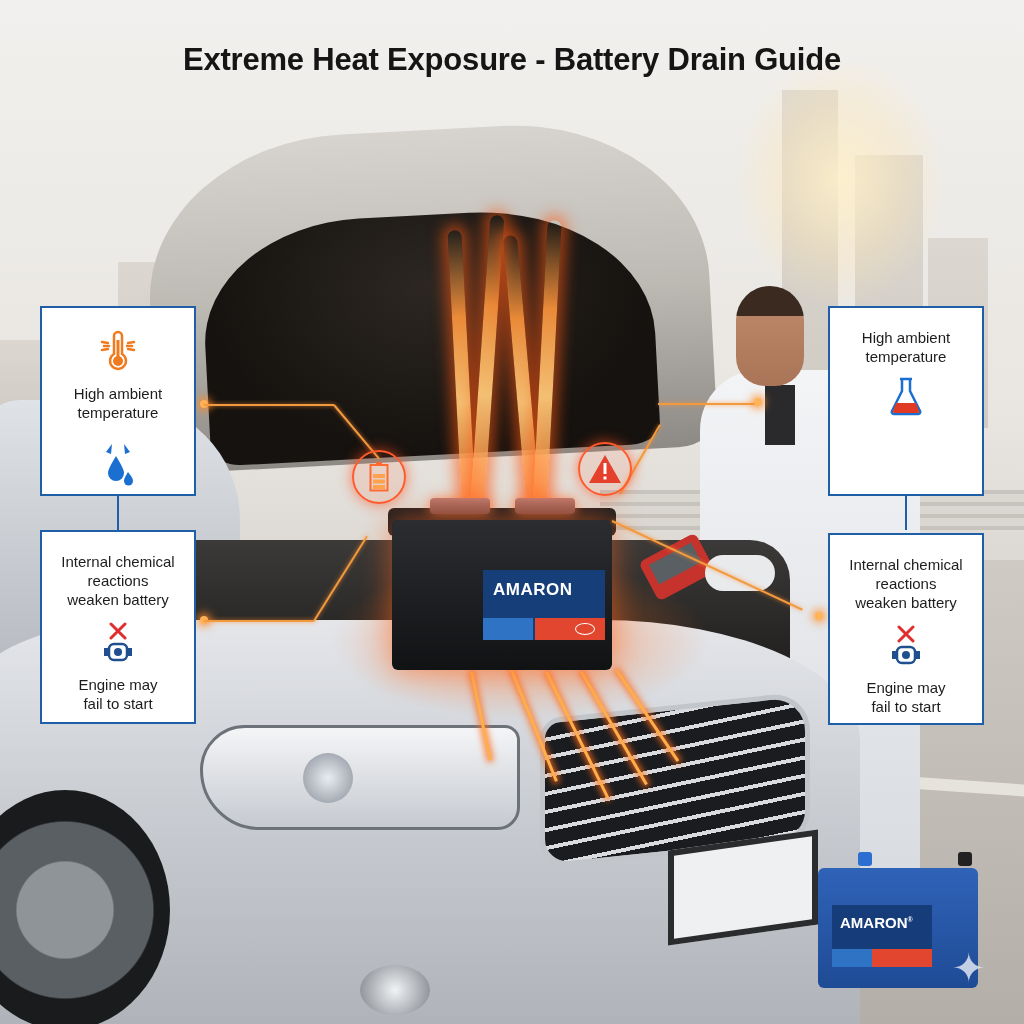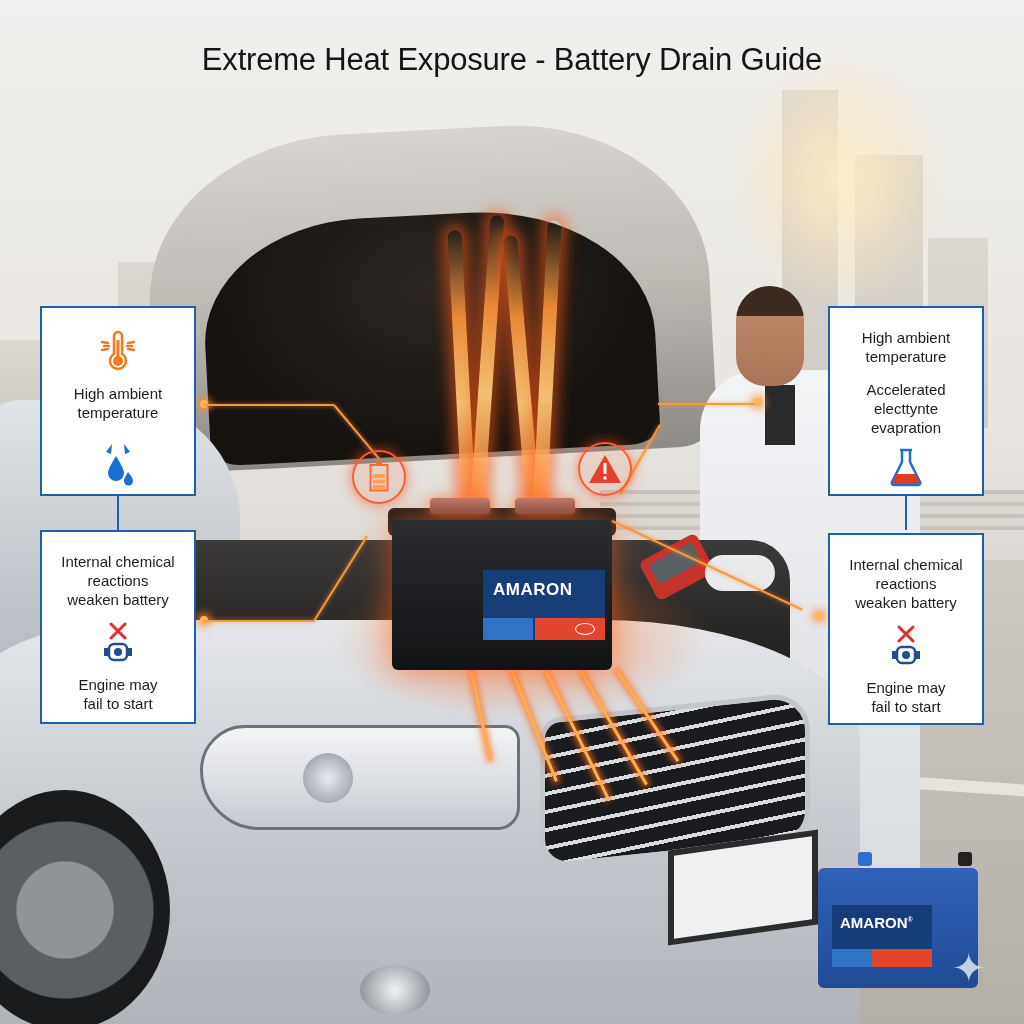--- a/index.html
+++ b/index.html
@@ -87,21 +87,21 @@
   
   .conn { position:absolute; height:2px; background:#f19a3e; box-shadow:0 0 4px rgba(255,140,50,.8); transform-origin:left center; }
   .dot { position:absolute; width:8px; height:8px; border-radius:50%; background:#ffb35a; box-shadow:0 0 8px 3px rgba(255,140,40,.8); }
   .vline { position:absolute; width:2px; background:#1f5fa8; }
 
   
   .ring-icon { position:absolute; width:54px; height:54px; border-radius:50%; border:2.5px solid #ff5a2c;
     background: rgba(255,90,40,.12); box-shadow: 0 0 14px rgba(255,80,30,.7); display:flex; align-items:center; justify-content:center; }
 
   
-  .title { position:absolute; left:0; top:42px; width:1024px; text-align:center; font-weight:normal; font-size:31px; line-height:36px; color:#151515; letter-spacing:-.2px; }
+  .title { position:absolute; left:0; top:42px; width:1024px; text-align:center; font-weight:bold; font-size:31px; line-height:36px; color:#151515; letter-spacing:-.2px; }
 
   
   .info { position:absolute; width:156px; background:#fff; border:2px solid #1f5fa8; display:flex; flex-direction:column; align-items:center; text-align:center; color:#1d1d1d; font-size:15px; line-height:19px; }
   .info .txt { white-space: pre-line; }
   .icon { display:flex; align-items:center; justify-content:center; }
 </style>
 </head>
 <body>
 
 <div class="scene">
@@ -253,23 +253,20 @@
         <circle cx="15" cy="11" r="4" fill="#1f4f8e"></circle>
       </svg>
   </div>
   <div class="txt" style="margin-top:12px;">Engine may
 fail to start</div>
 </div>
 
 <div class="info" style="left:828px;top:306px;height:190px;padding-top:20px;">
   <div class="txt">High ambient
 temperature</div>
-  <div class="txt" style="margin-top:14px;">Accelerated
-electtynte
-evapration</div>
   <div class="icon" style="margin-top:10px;height:40px;">
     <svg width="34" height="40" viewBox="0 0 34 40">
         <path d="M11 3 H23 M13 3 V15 L3 35 a2 2 0 0 0 2 3 H29 a2 2 0 0 0 2 -3 L21 15 V3" fill="none" stroke="#1a6fd0" stroke-width="2.5" stroke-linejoin="round"></path>
         <path d="M7 27 H27 L30 35 a1.5 1.5 0 0 1 -1.5 2 H5.5 a1.5 1.5 0 0 1 -1.5 -2 Z" fill="#e03a25"></path>
       </svg>
   </div>
 </div>
 
 <div class="info" style="left:828px;top:533px;height:192px;padding-top:20px;">
   <div class="txt">Internal chemical

